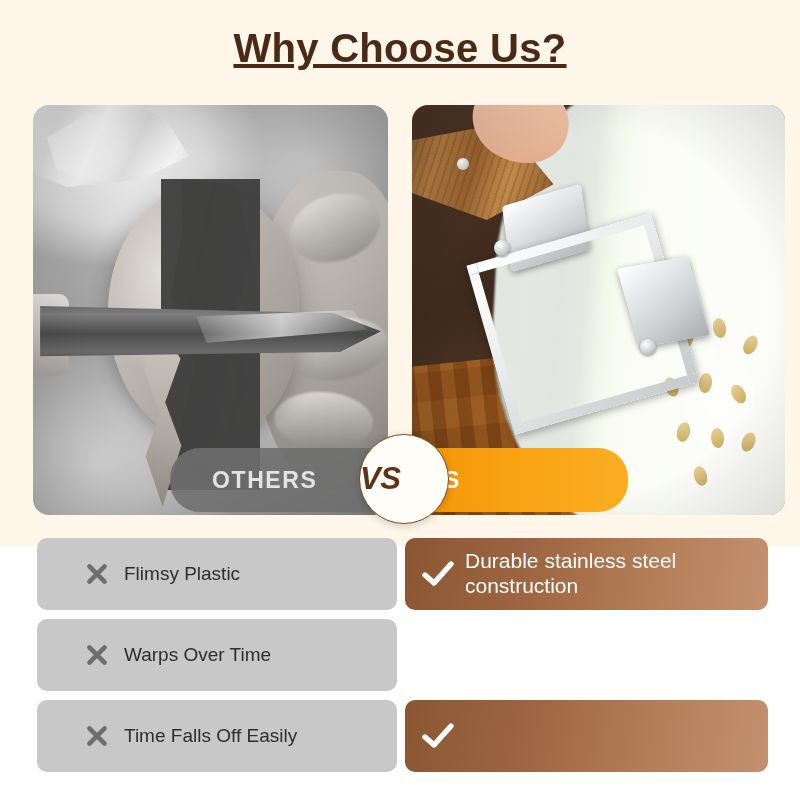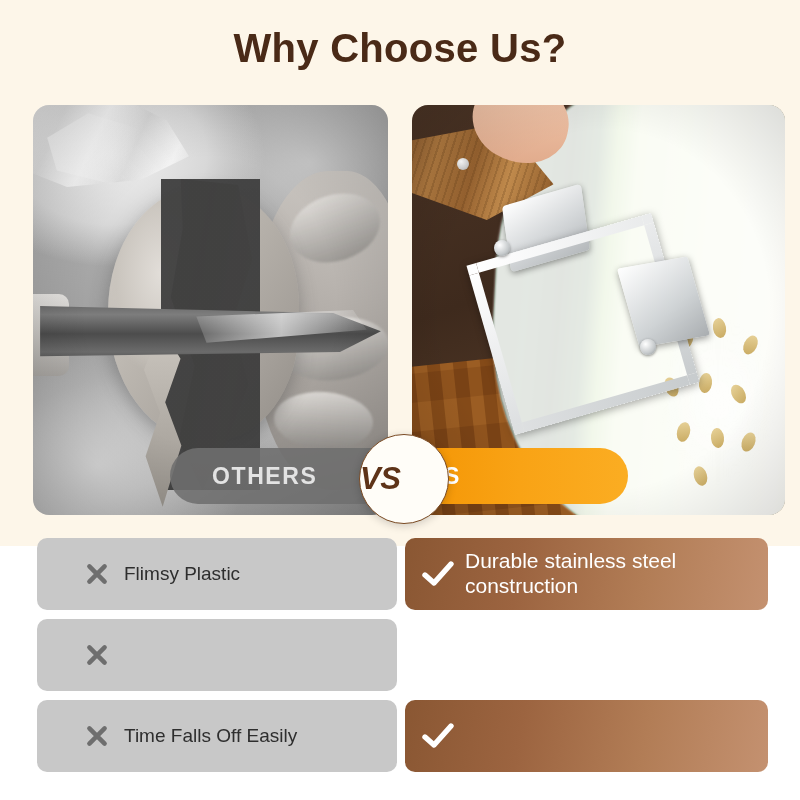--- a/index.html
+++ b/index.html
@@ -17,20 +17,21 @@
     background:#fdf6e9;
   }
 
   
   .title{
     position:absolute;left:0;top:26px;width:800px;
     text-align:center;
     font-size:40px;font-weight:bold;letter-spacing:.3px;
     color:#4a2a17;
     font-family:"Liberation Sans", sans-serif;
+    text-decoration:underline;
   }
 
   
   .photo{
     position:absolute;top:105px;height:410px;
     border-radius:16px;overflow:hidden;
   }
   .photo-left{left:33px;width:355px;}
   .photo-right{left:412px;width:373px;}
 
@@ -229,21 +230,21 @@
   }
   .cl-pin-a{left:22%;top:33%;}
   .cl-pin-b{left:61%;top:57%;}
   .cl-vignette{
     position:absolute;inset:0;
     background:radial-gradient(ellipse 84% 84% at 52% 50%, rgba(0,0,0,0) 52%, rgba(0,0,0,.2) 100%);
   }
 
   
   .pill{
-    position:absolute;top:448px;height:56px;
+    position:absolute;top:448px;height:64px;
     border-radius:30px;
     display:flex;align-items:center;
     font-weight:bold;font-size:23px;letter-spacing:1.6px;
   }
   .pill-others{
     left:170px;width:250px;
     background:rgba(110,110,110,.88);
     color:#e3e3e3;
     justify-content:flex-start;padding-left:42px;
     box-sizing:border-box;
@@ -392,20 +393,21 @@
       </div>
     </div>
 
     <div class="row">
       <div class="cell cell-con">
         <span class="ic ic-x">
           <svg viewBox="0 0 24 24" width="26" height="26" aria-hidden="true">
             <path d="M5 5 L19 19 M19 5 L5 19" stroke="#6e6e6e" stroke-width="4.2" stroke-linecap="round"></path>
           </svg>
         </span>
+        <span class="txt-con">Warps Over Time</span>
       </div>
     </div>
 
     <div class="row">
       <div class="cell cell-con">
         <span class="ic ic-x">
           <svg viewBox="0 0 24 24" width="26" height="26" aria-hidden="true">
             <path d="M5 5 L19 19 M19 5 L5 19" stroke="#6e6e6e" stroke-width="4.2" stroke-linecap="round"></path>
           </svg>
         </span>

